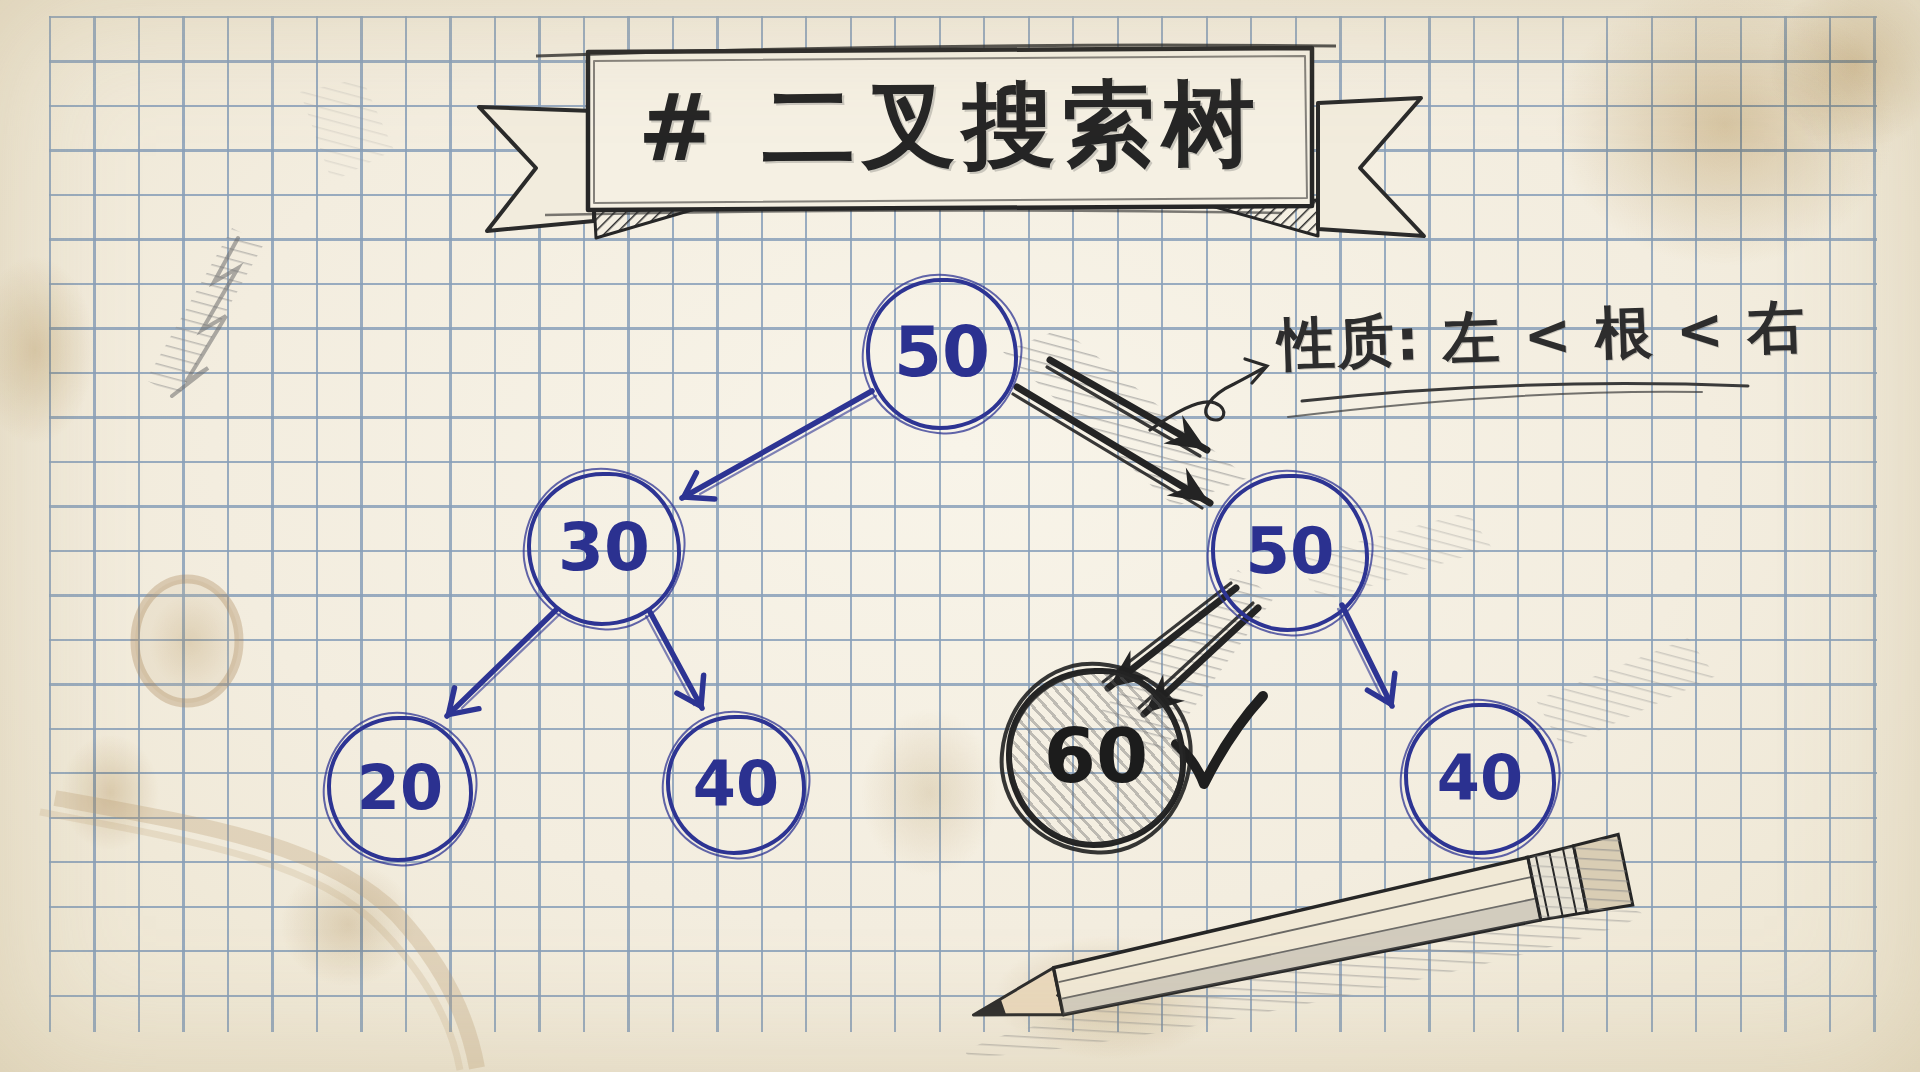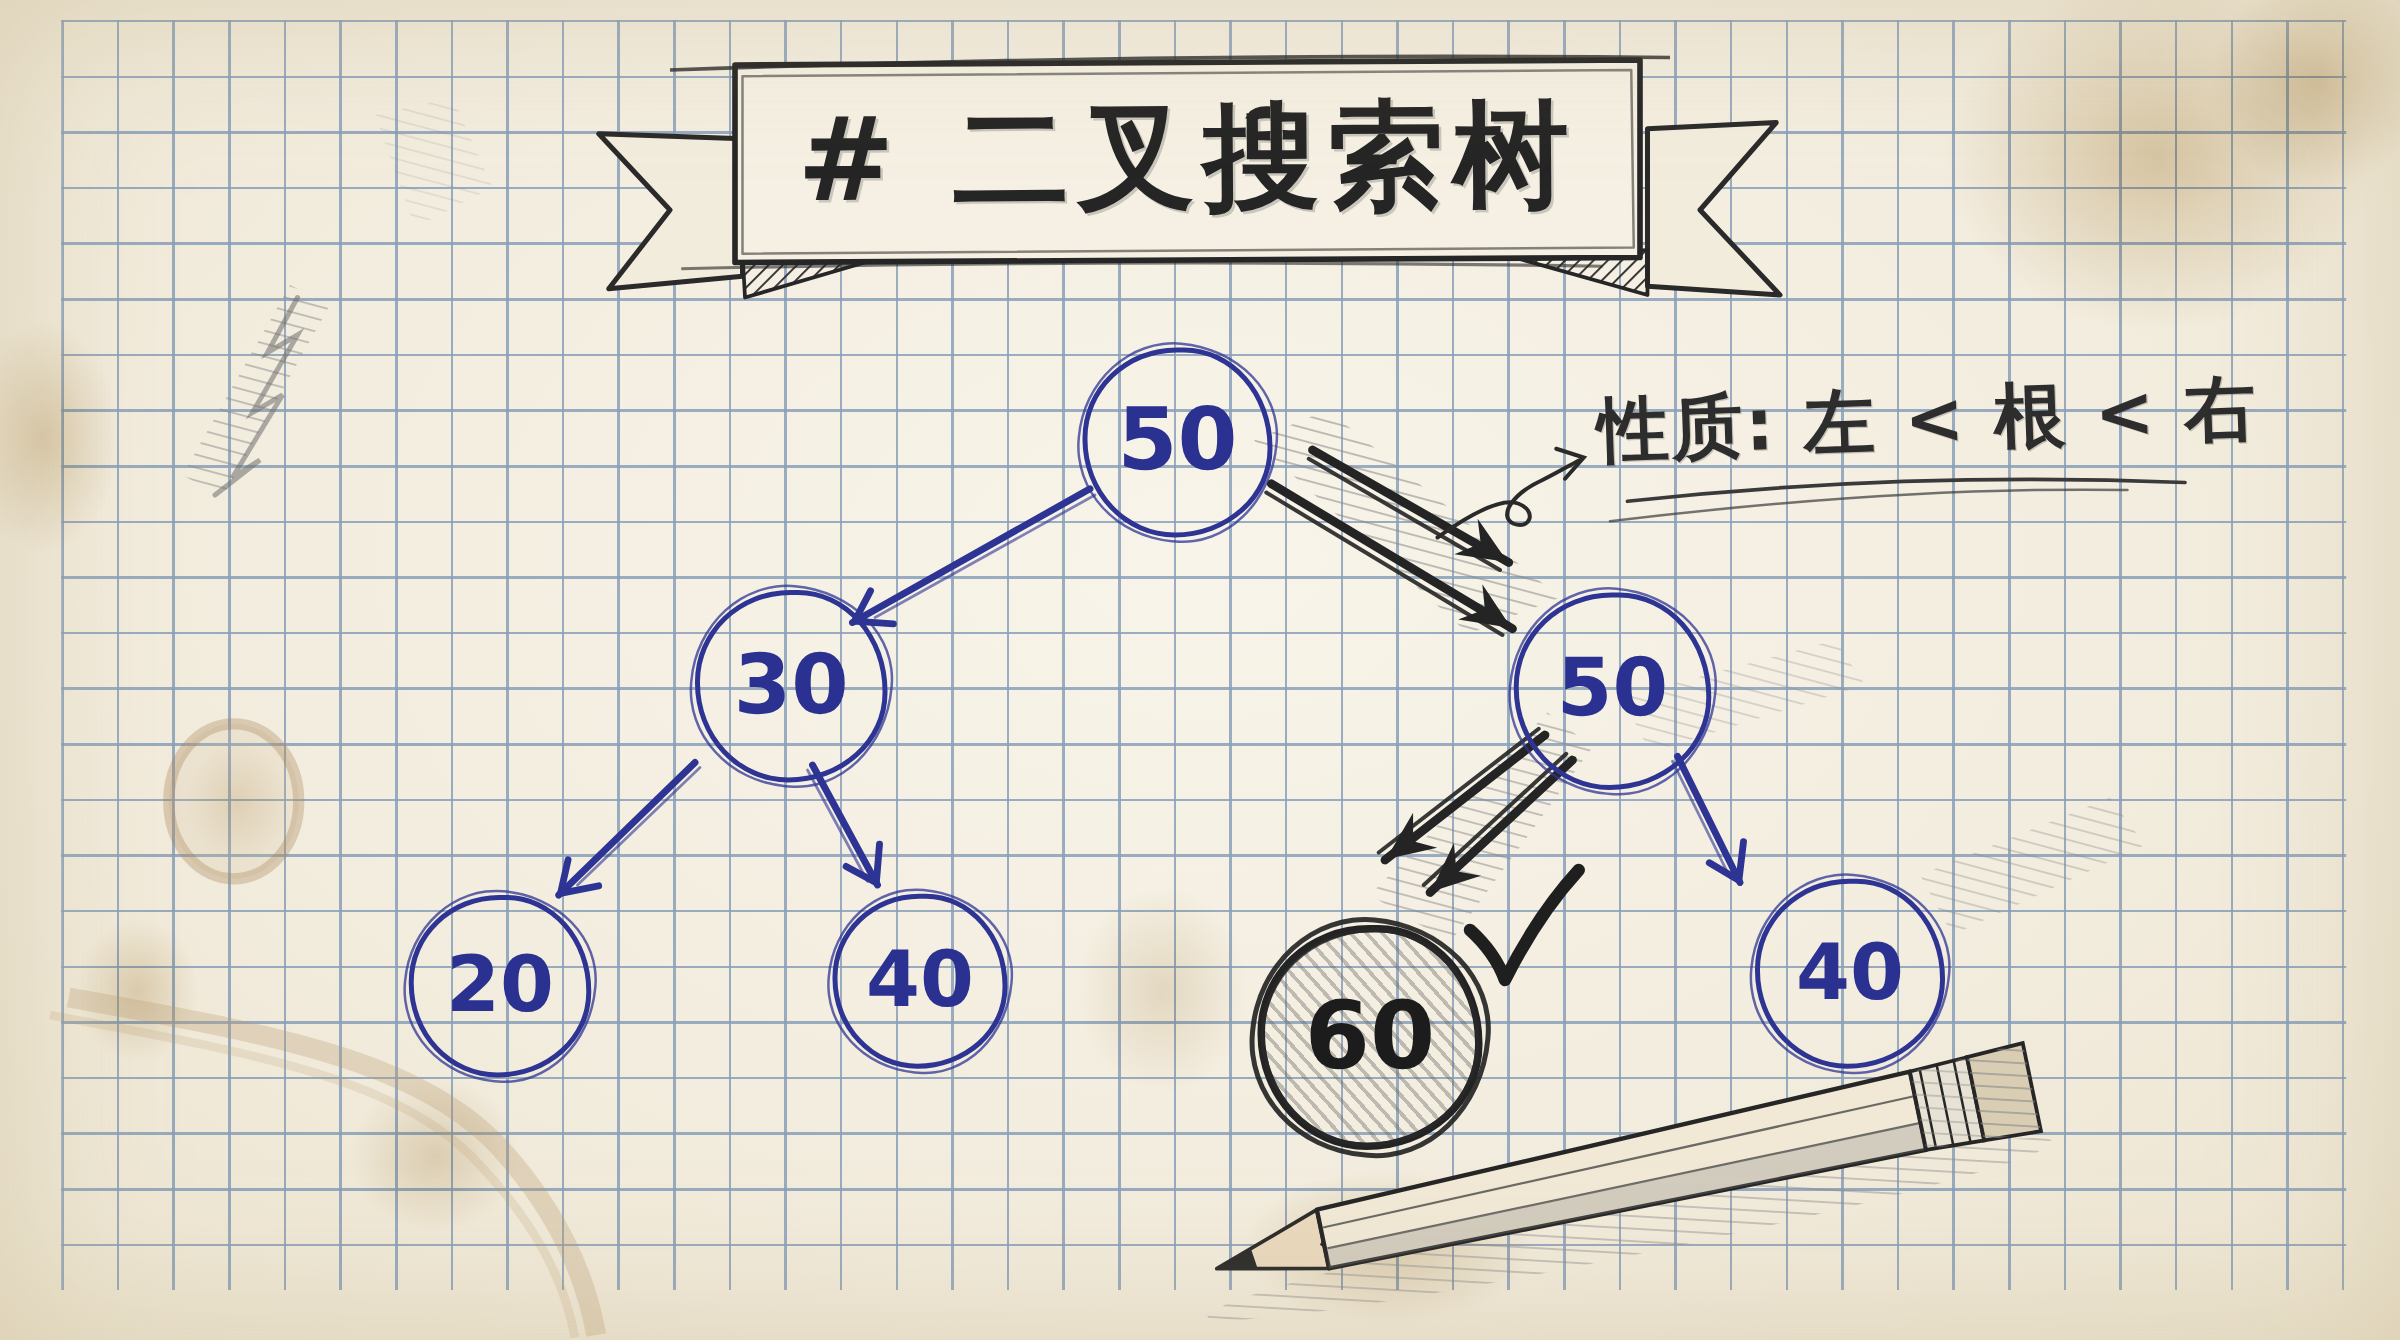--- a/index.html
+++ b/index.html
@@ -41,27 +41,27 @@
     font-weight:700;
   }
   .node::before{
     content:"";position:absolute;inset:-8px;
     border-radius:48% 53% 47% 52% / 52% 46% 54% 48%;
     transform:rotate(5deg);
   }
   .node.blue{border:4px solid #2d3493;color:#2b3190;}
   .node.blue::before{border:2.2px solid rgba(45,52,147,.75);}
   .n50{left:866px;top:278px;width:144px;height:144px;font-size:69px;}
-  .n30{left:556px;top:472px;width:146px;height:146px;font-size:66px;}
+  .n30{left:527px;top:472px;width:146px;height:146px;font-size:66px;}
   .n70{left:1211px;top:474px;width:150px;height:150px;font-size:64px;}
   .n20{left:327px;top:716px;width:138px;height:138px;font-size:62px;}
   .n40{left:666px;top:715px;width:132px;height:132px;font-size:62px;}
   .n80{left:1404px;top:703px;width:144px;height:144px;font-size:62px;}
   .n60{
-    left:1006px;top:740px;width:168px;height:168px;font-size:75px;
+    left:1006px;top:668px;width:168px;height:168px;font-size:75px;
     border:6px solid #232323;color:#1c1c1c;
     background:repeating-linear-gradient(48deg, rgba(100,100,100,.38) 0 3px, transparent 3px 9.5px);
   }
   .n60::before{border:4px solid rgba(32,32,32,.9);inset:-12px;}
   .n60::after{
     content:"";position:absolute;inset:-3px;border:3px solid rgba(40,40,40,.8);
     border-radius:52% 48% 51% 49% / 49% 52% 48% 53%;transform:rotate(-6deg);
   }
   .nv{position:relative;top:-2px;}
 </style>

